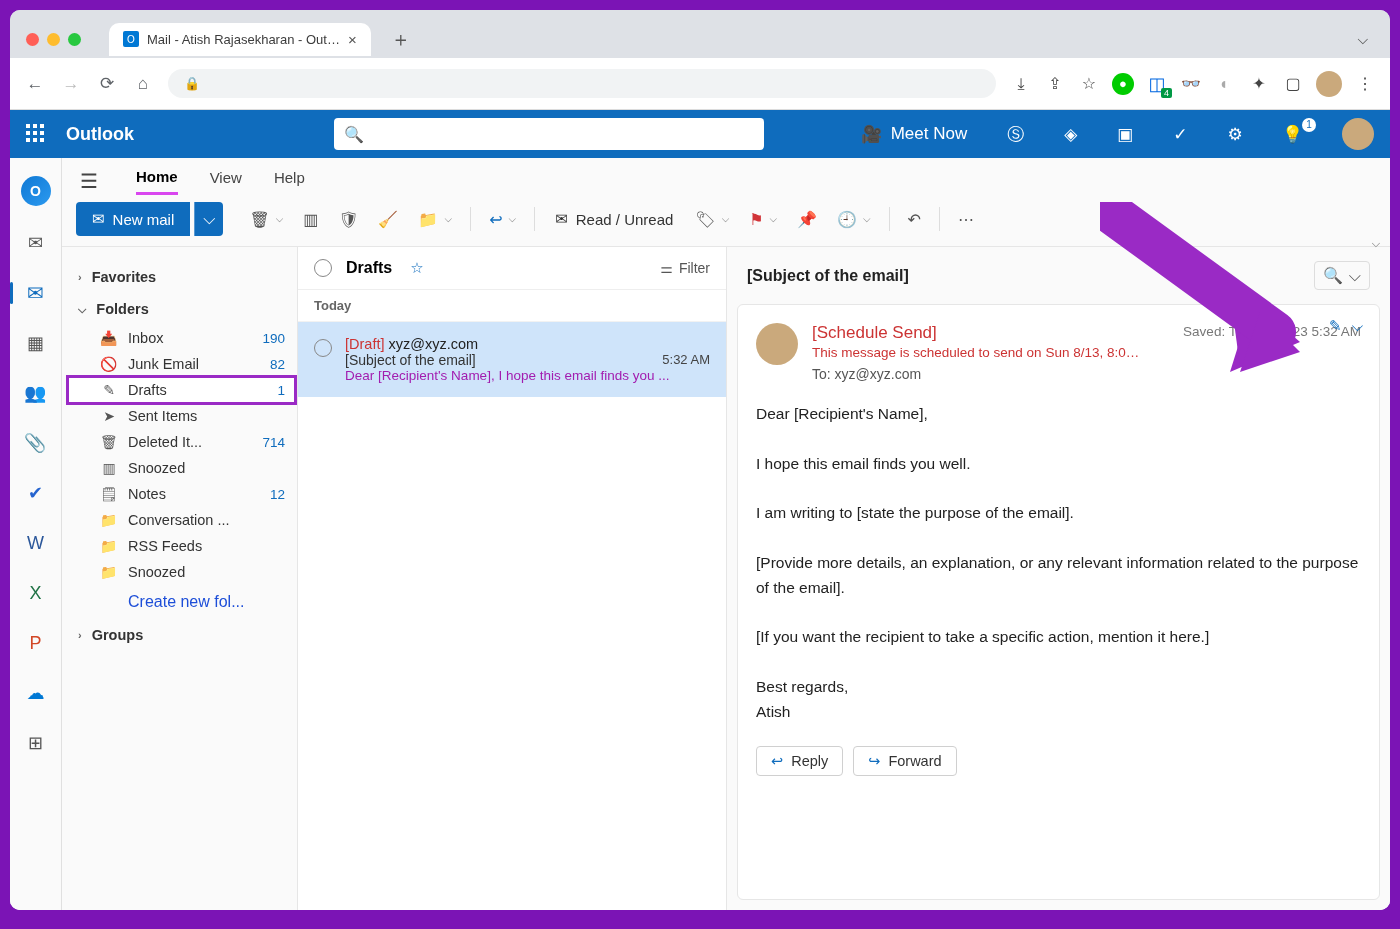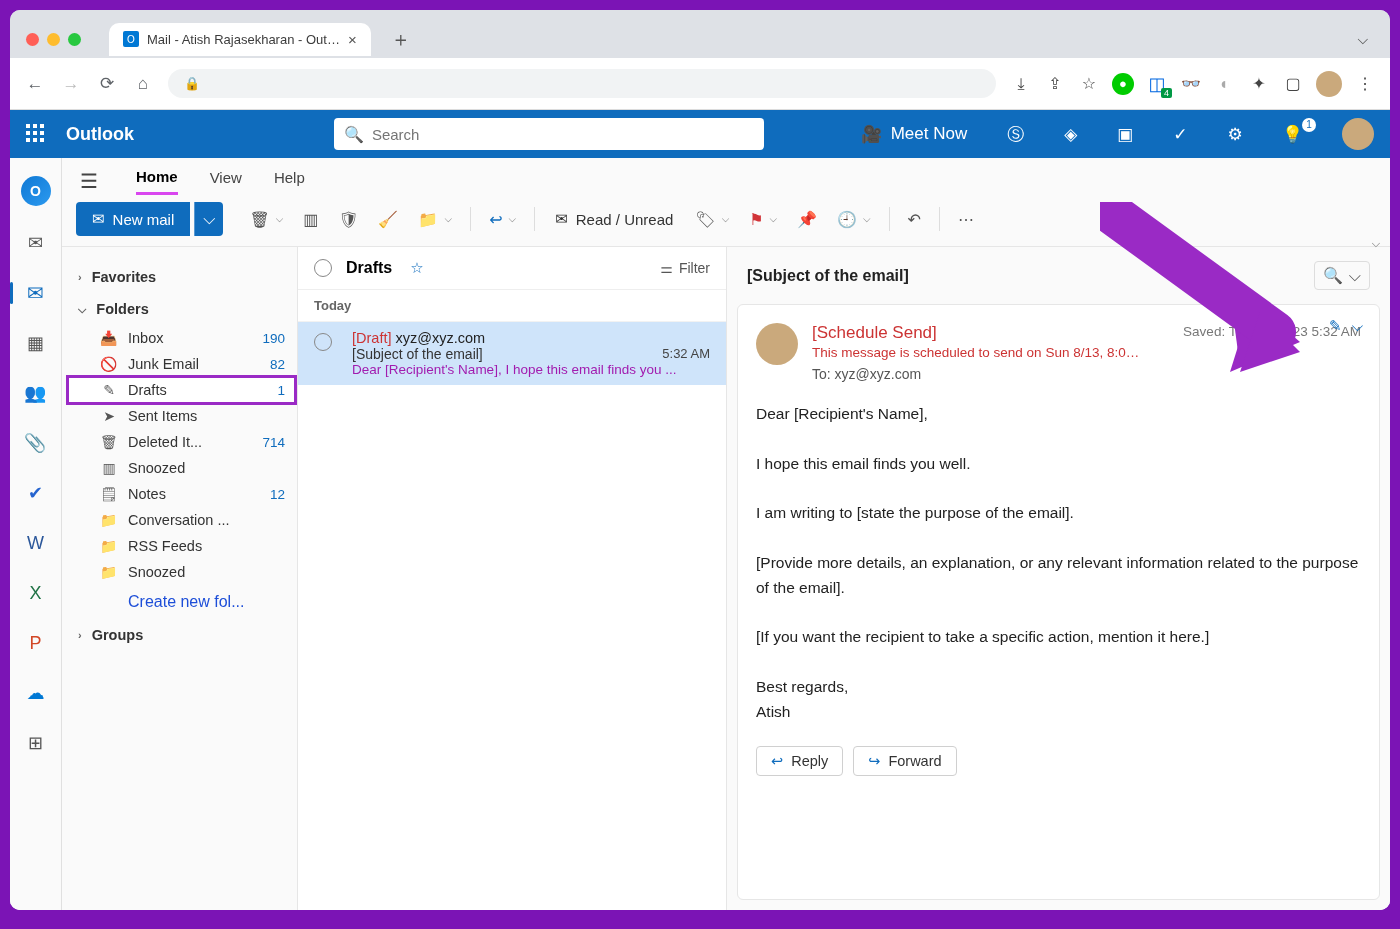--- a/index.html
+++ b/index.html
@@ -83,21 +83,21 @@
 .fld.sel { background: #fff; outline: 3px solid #9a2ac5; outline-offset: -1px; }
 .create-link { color:#1d4ed8; padding:8px 10px 8px 60px; font-size:16px; cursor:pointer; }
 
 .msglist { width:430px; border-left:1px solid #e6e6e6; border-right:1px solid #e6e6e6; display:flex; flex-direction:column; background:#fff;}
 .ml-hdr { display:flex; align-items:center; padding:12px 16px; gap:14px; border-bottom:1px solid #eee; }
 .ml-hdr .chk { width:18px;height:18px;border:1.5px solid #888;border-radius:50%; }
 .ml-hdr .ttl { font-weight:600; font-size:16px; }
 .ml-hdr .star { color:#0f6cbd; font-size:15px; margin-left:4px;}
 .ml-hdr .flt { margin-left:auto; color:#555; display:flex; gap:6px; align-items:center; font-size:14px; cursor:pointer;}
 .ml-today { padding:8px 16px; font-size:13px; color:#666; font-weight:600; border-bottom:1px solid #f2f2f2;}
-.ml-item { display:flex; gap:20px; padding:8px 16px; background:#cfe4fa; cursor:pointer;}
+.ml-item { display:flex; gap:13px; padding:14px 16px; background:#cfe4fa; cursor:pointer;}
 .ml-item .ch { width:18px;height:18px;border:1.5px solid #888;border-radius:50%; flex-shrink:0; margin-top:3px;}
 .ml-item .mc { flex:1; overflow:hidden;}
 .ml-item .l1 { display:flex; font-size:14.5px; }
 .ml-item .l1 .drf { color:#c33; }
 .ml-item .l1 .em { color:#222; margin-left:4px;}
 .ml-item .l2 { display:flex; font-size:14px; color:#333; }
 .ml-item .l2 .subj { flex:1; }
 .ml-item .l2 .time { color:#444; font-size:13px; }
 .ml-item .l3 { font-size:13.5px; color:#a21caf; white-space:nowrap; overflow:hidden; text-overflow:ellipsis; }
 
@@ -178,21 +178,20 @@
         <div></div>
         <div></div>
         <div></div>
         <div></div>
         <div></div>
         <div></div>
     </div>
     <span class="brand">Outlook</span>
     <div class="o-search">
       <span class="sic">🔍</span>
-      <input placeholder="Search" style="">
     </div>
     <div class="spacer"></div>
     <span class="hdr-ic">
       <span>🎥</span>
       <span>Meet Now</span>
     </span>
     <span class="hdr-ic">Ⓢ</span>
     <span class="hdr-ic">◈</span>
     <span class="hdr-ic">▣</span>
     <span class="hdr-ic">✓</span>

